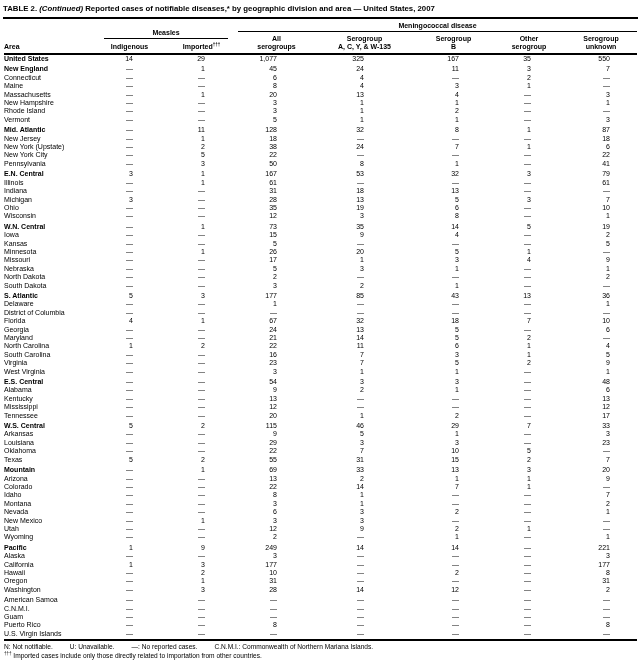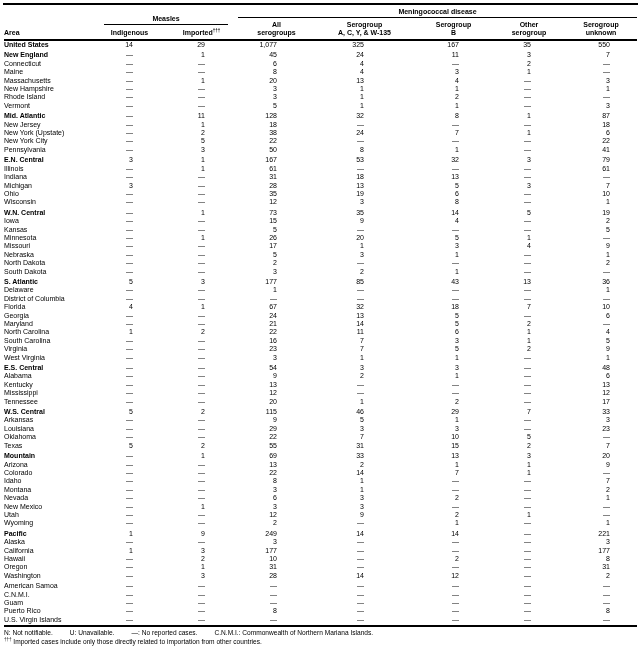--- a/index.html
+++ b/index.html
@@ -35,20 +35,25 @@
   tbody td:nth-child(8){padding-right:27px;}
   .footnotes{margin:2px 4px 0 4px;font-size:6.6px;line-height:8.5px;}
   .footnotes .seg{margin-right:17px;}
   .row1{height:10px;}.row2{height:11px;}.row3{height:12px;}
 </style>
 </head>
 <body>
 
 <div class="page">
 
+  <div class="title">
+    <span>TABLE 2.</span>
+    <span class="cont">(Continued)</span>
+    <span>Reported cases of notifiable diseases,* by geographic division and area — United States, 2007</span>
+  </div>
   <div class="title-rule"></div>
 
   <table>
     <colgroup>
       <col style="width:90px">
         <col style="width:71px">
         <col style="width:73px">
         <col style="width:77px">
       <col style="width:99px">
         <col style="width:79px">

